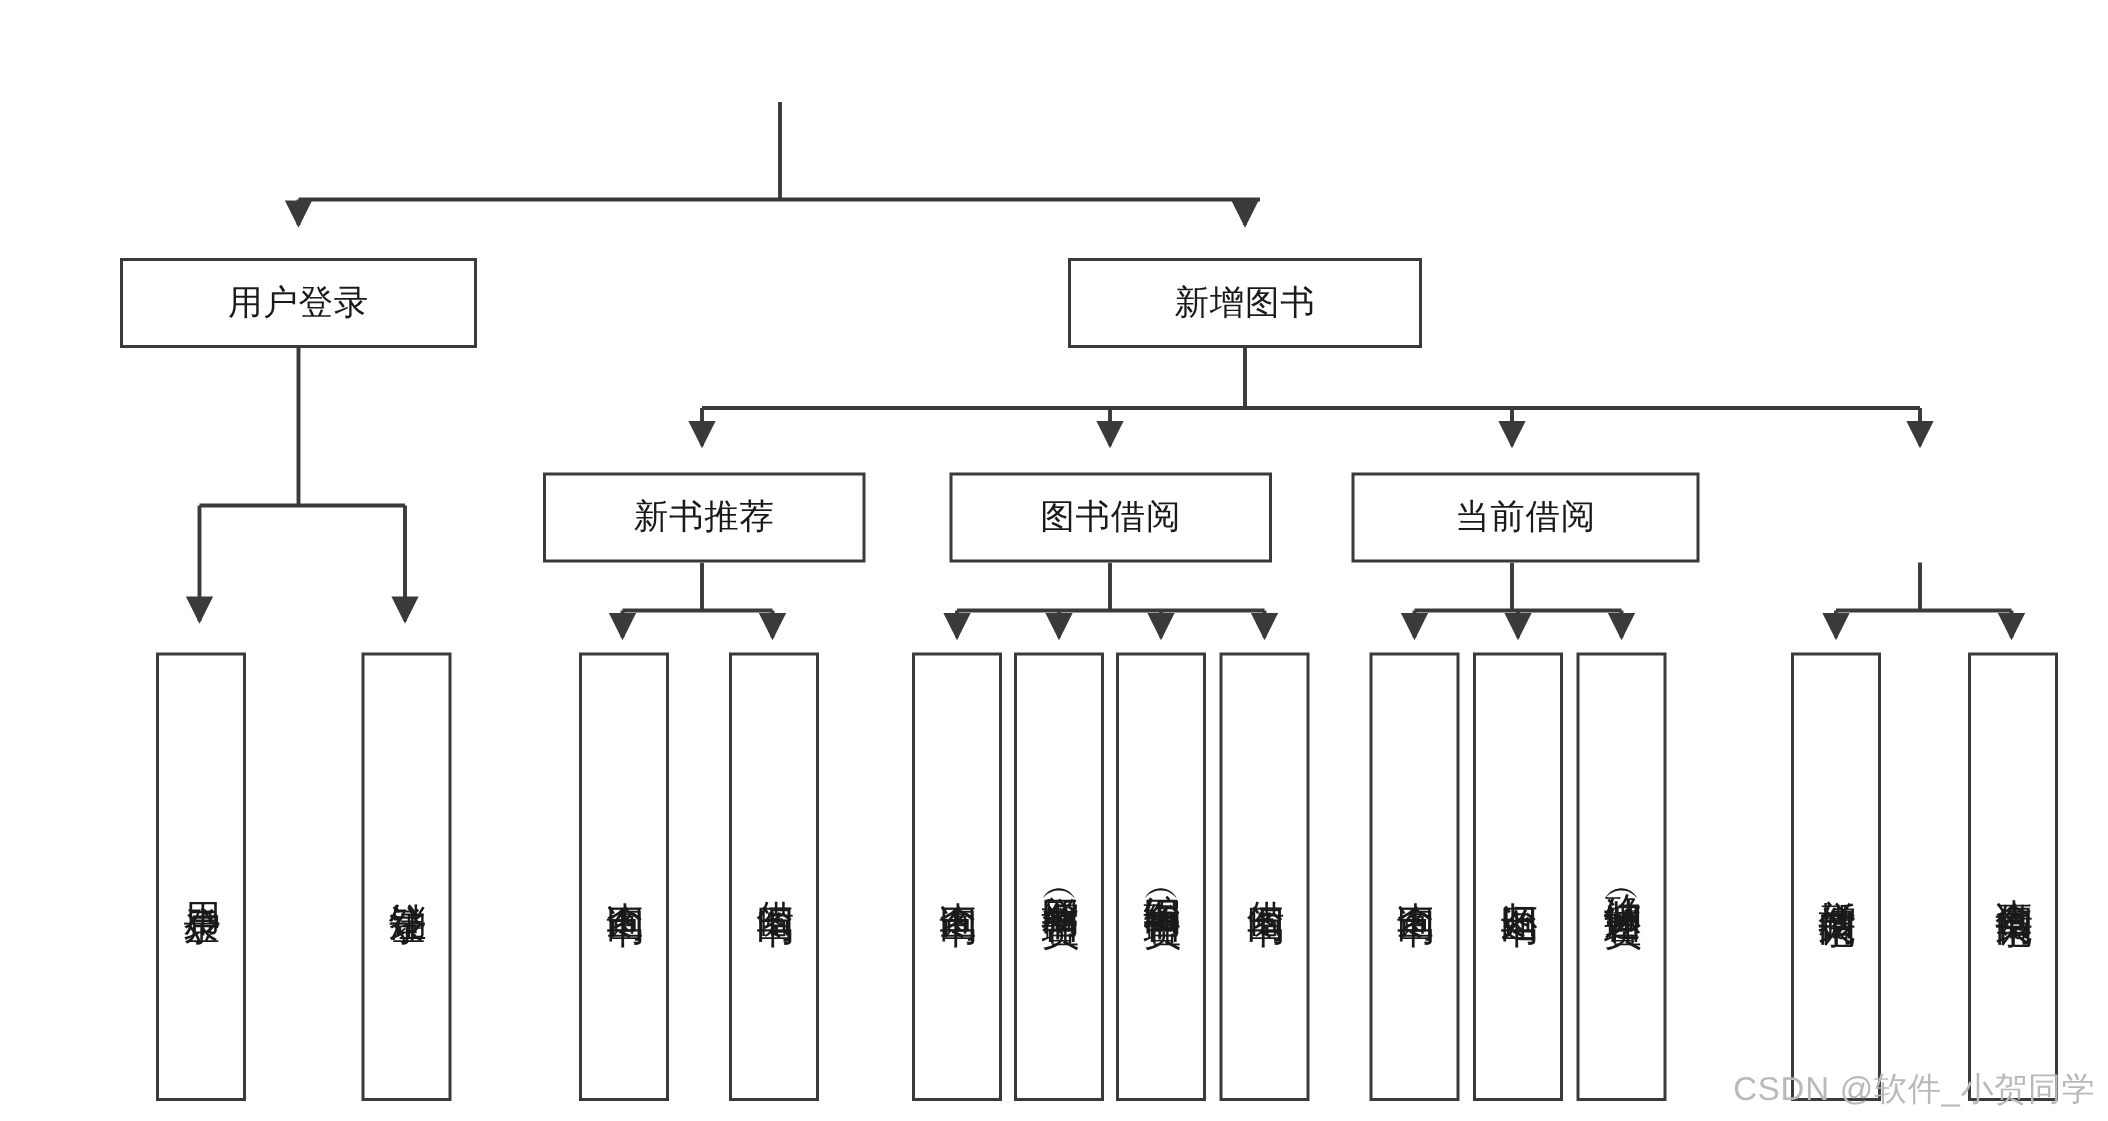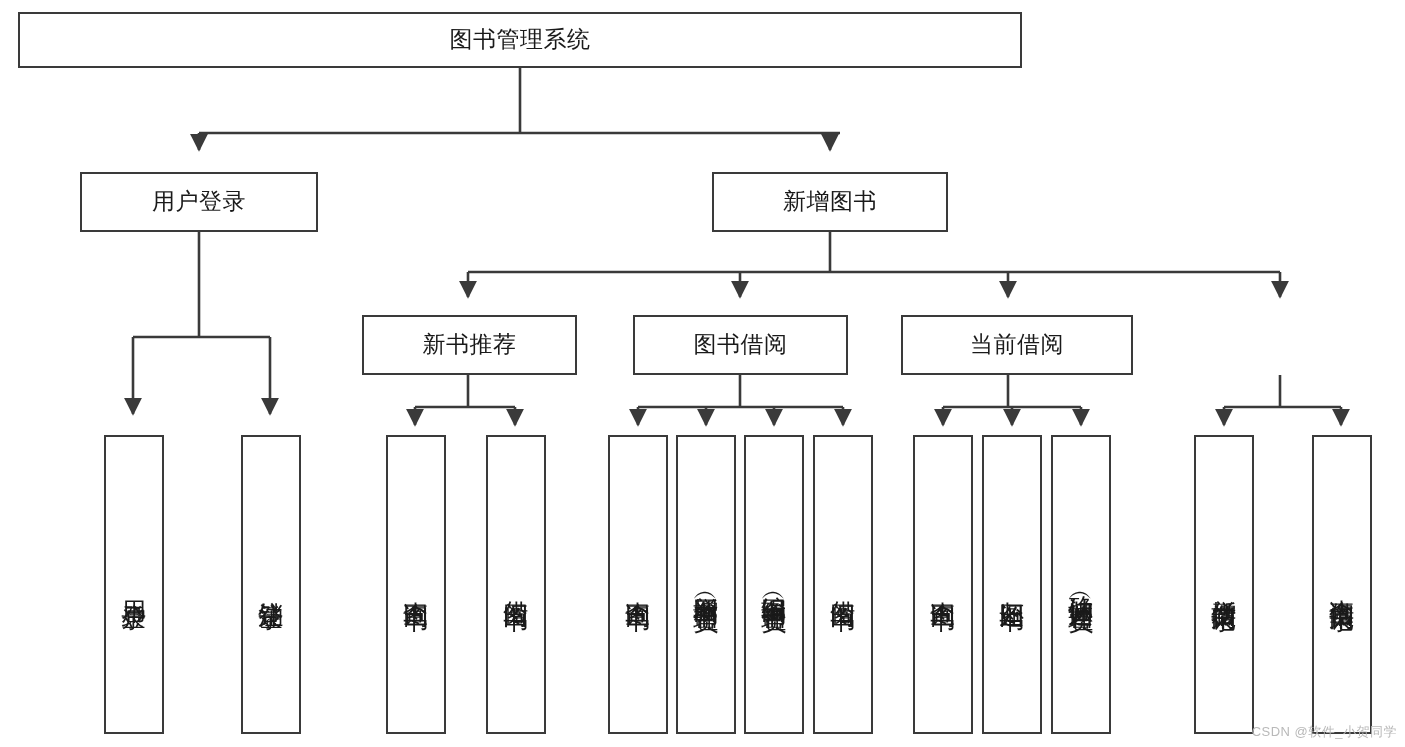--- a/index.html
+++ b/index.html
@@ -60,21 +60,21 @@
     font-size: 25px;
     line-height: 1.06;
     letter-spacing: 2px;
     white-space: nowrap;
     max-height: 100%;
   }
   .watermark {
     position: absolute;
     right: 8px;
     bottom: 6px;
-    font-size: 13px;
+    font-size: 22px;
     color: #b9b9b9;
     white-space: nowrap;
     letter-spacing: 0.5px;
   }
 </style>
 </head>
 <body>
 
 <div id="canvas">
 
@@ -121,23 +121,20 @@
       <path d="M 1012 407 L 1012 425" marker-end="url(#arrow)"></path>
       <path d="M 1081 407 L 1081 425" marker-end="url(#arrow)"></path>
 
       <path d="M 1280 375 L 1280 407"></path>
       <path d="M 1224 407 L 1341 407"></path>
       <path d="M 1224 407 L 1224 425" marker-end="url(#arrow)"></path>
       <path d="M 1341 407 L 1341 425" marker-end="url(#arrow)"></path>
     </g>
   </svg>
 
-  <div class="node h root" style="left:18px; top:12px; width:1004px; height:56px;">
-    <span class="label">图书管理系统</span>
-  </div>
 
   <div class="node h" style="left:80px; top:172px; width:238px; height:60px;">
     <span class="label">用户登录</span>
   </div>
   <div class="node h" style="left:712px; top:172px; width:236px; height:60px;">
     <span class="label">新增图书</span>
   </div>
 
   <div class="node h" style="left:362px; top:315px; width:215px; height:60px;">
     <span class="label">新书推荐</span>

